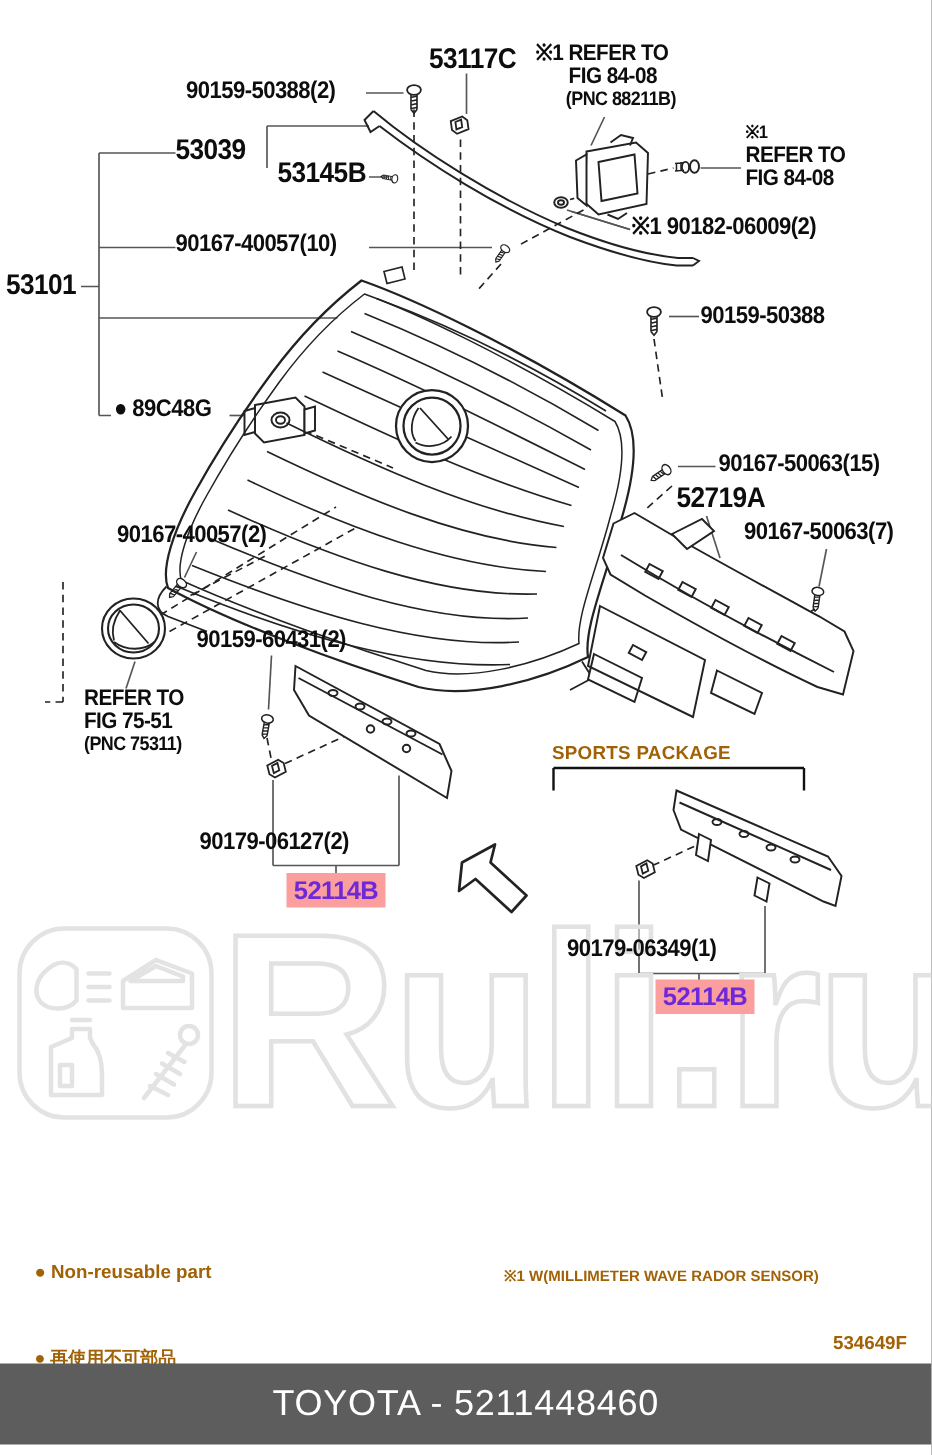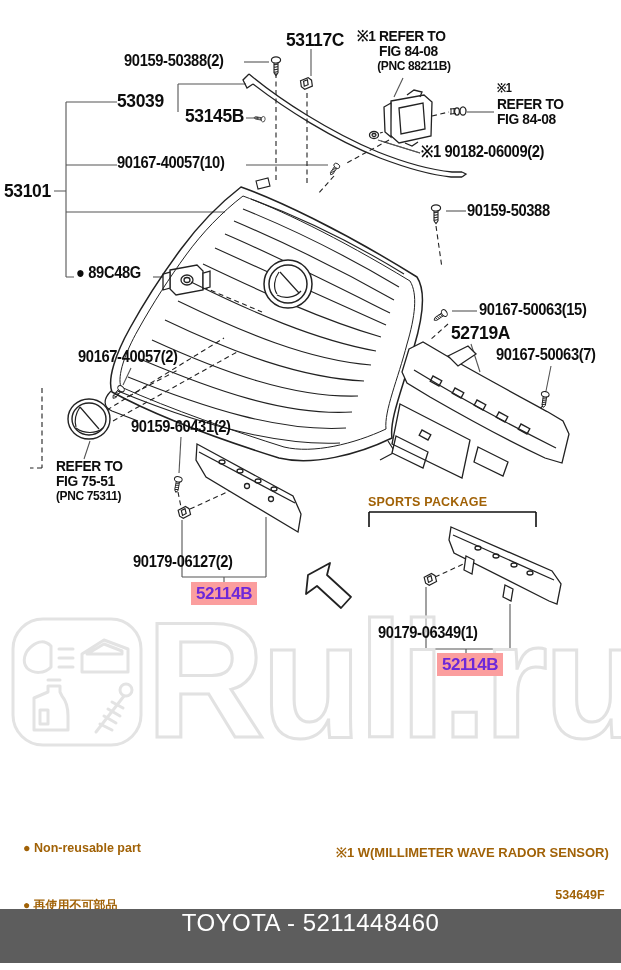--- a/index.html
+++ b/index.html
@@ -28,21 +28,21 @@
   .wm{position:absolute;z-index:2;pointer-events:none;}
   .wm-text{
     left:146px;top:598px;font-size:165px;font-weight:700;line-height:1;
     color:rgba(255,255,255,0.45);-webkit-text-stroke:3px #e2e2e2;
     letter-spacing:-4px;white-space:nowrap;
   }
   .wm-logo{left:10px;top:616px;width:134px;height:132px;}
   
   .footer-bar{
     position:absolute;z-index:4;left:0;top:909px;width:621px;height:54px;
-    background:#5d5d5d;display:flex;align-items:flex-start;justify-content:center;
+    background:#5d5d5d;display:flex;align-items:center;justify-content:center;
     gap:46px;color:#fff;font-size:24px;letter-spacing:0.5px;
   }
 </style>
 </head>
 <body>
 
 <div class="stage">
 
   <svg class="art" width="621" height="910" viewBox="0 0 621 910">
     <defs>
@@ -270,21 +270,21 @@
     <div class="sub">(PNC 75311)</div>
   </div>
 
   <div class="pl" style="left:133px;top:554px">90179-06127(2)</div>
   <div class="badge" style="left:191px;top:582px">52114B</div>
 
   <div class="caption" style="left:368px;top:495px;font-size:12.5px;letter-spacing:0.2px">SPORTS PACKAGE</div>
   <div class="pl" style="left:378px;top:625px">90179-06349(1)</div>
   <div class="badge" style="left:437px;top:653px">52114B</div>
 
-  <div class="caption" style="left:336px;top:843px;font-size:13px">※1 W(MILLIMETER WAVE RADOR SENSOR)</div>
+  <div class="caption" style="left:336px;top:843px;font-size:10px">※1 W(MILLIMETER WAVE RADOR SENSOR)</div>
   <div class="caption" style="left:23px;top:897px;font-size:12px">● 再使用不可部品</div>
   <div class="caption" style="left:23px;top:841px;font-size:12.5px">● Non-reusable part</div>
   <div class="caption" style="left:540px;top:888px;width:80px;text-align:center;font-size:12.5px">534649F</div>
 
   <div class="footer-bar">
     <span>TOYOTA - 5211448460</span>
   </div>
 
 </div>
 

